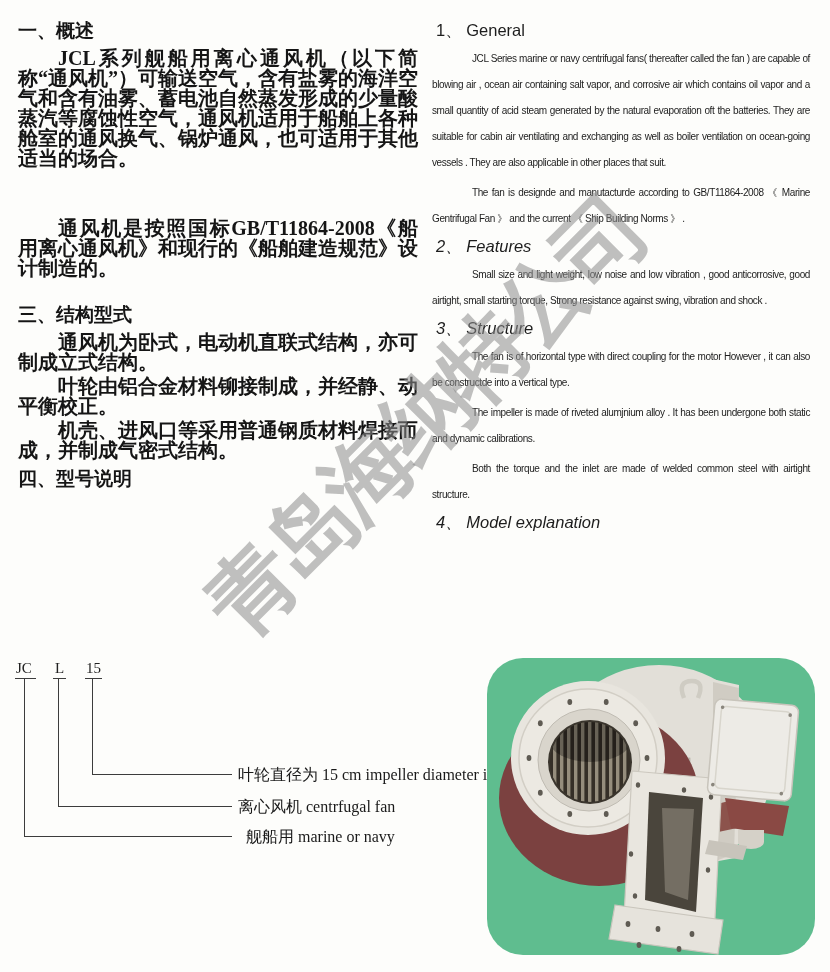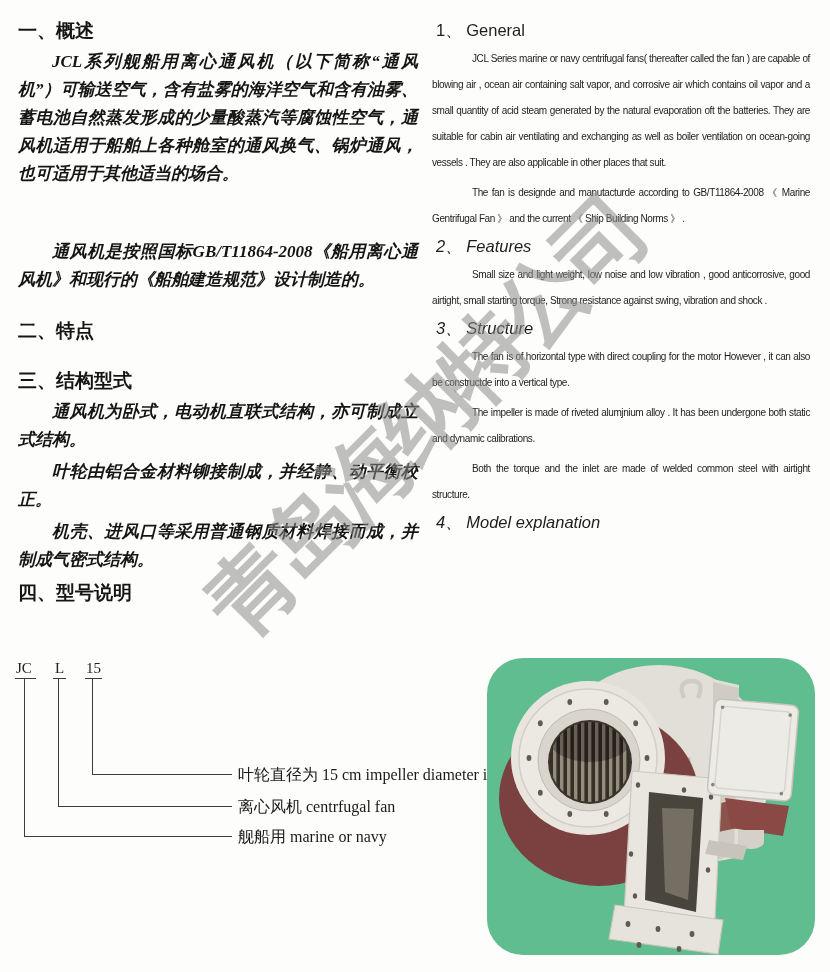--- a/index.html
+++ b/index.html
@@ -28,24 +28,23 @@
   }
   
   .col-left {
     position: absolute; left: 18px; top: 18px; width: 400px;
     font-family: "Liberation Serif", serif;
     font-weight: bold;
     color: #151515;
   }
   .zh-h { font-size: 19px; line-height: 26px; font-weight: bold; }
   .zh-p {
-    font-size: 17px; line-height: 28px;
+    font-size: 20px; line-height: 20px;
     text-align: justify; text-indent: 2em;
     margin-top: 4px;
-    font-style: italic;
   }
   .zh-p.big-gap { margin-top: 50px; }
   .mt24 { margin-top: 24px; }
   .mt6  { margin-top: 6px; }
   
   .col-right {
     position: absolute; left: 432px; top: 18px; width: 378px;
     font-family: "Liberation Sans", sans-serif;
     color: #1d1d1d;
   }
@@ -89,21 +88,20 @@
 
 <div class="page">
 
   <div class="watermark">青岛海纳特公司</div>
 
   <div class="col-left">
     <div class="zh-h">一、概述</div>
     <p class="zh-p">JCL系列舰船用离心通风机（以下简称“通风机”）可输送空气，含有盐雾的海洋空气和含有油雾、蓄电池自然蒸发形成的少量酸蒸汽等腐蚀性空气，通风机适用于船舶上各种舱室的通风换气、锅炉通风，也可适用于其他适当的场合。</p>
     <p class="zh-p big-gap">通风机是按照国标GB/T11864-2008《船用离心通风机》和现行的《船舶建造规范》设计制造的。</p>
 
-    <div class="zh-h mt24">二、特点</div>
 
     <div class="zh-h mt24">三、结构型式</div>
     <p class="zh-p">通风机为卧式，电动机直联式结构，亦可制成立式结构。</p>
     <p class="zh-p">叶轮由铝合金材料铆接制成，并经静、动平衡校正。</p>
     <p class="zh-p">机壳、进风口等采用普通钢质材料焊接而成，并制成气密式结构。</p>
 
     <div class="zh-h mt6">四、型号说明</div>
   </div>
 
   <div class="col-right">
@@ -130,21 +128,21 @@
     <div class="code-underline" style="left:15px; width:21px;"></div>
     <div class="code-underline" style="left:53px; width:13px;"></div>
     <div class="code-underline" style="left:85px; width:17px;"></div>
 
     <div class="connector" style="left:92px; width:140px; height:96px;"></div>
     <div class="connector" style="left:58px; width:174px; height:128px;"></div>
     <div class="connector" style="left:24px; width:208px; height:158px;"></div>
 
     <div class="diag-label" style="top:115px;">叶轮直径为 15 cm impeller diameter is 15cm</div>
     <div class="diag-label" style="top:147px;">离心风机 centrfugal fan</div>
-    <div class="diag-label" style="top:177px;">舰船用 marine or navy</div>
+    <div class="diag-label" style="top:177px;margin-left:8px;">舰船用 marine or navy</div>
   </div>
 
   <div class="photo">
     <svg width="328" height="297" viewBox="0 0 328 297">
 
       <g>
         <ellipse cx="172" cy="112" rx="112" ry="105" fill="#e2dfd8"></ellipse>
         <polygon points="172,9 252,27 248,200 172,214" fill="#e2dfd8"></polygon>
         <polygon points="226,24 252,30 247,196 226,204" fill="#c9c5bc" opacity="0.75"></polygon>
         <circle cx="101" cy="100" r="76" fill="none" stroke="#c6c2b9" stroke-width="1"></circle>

